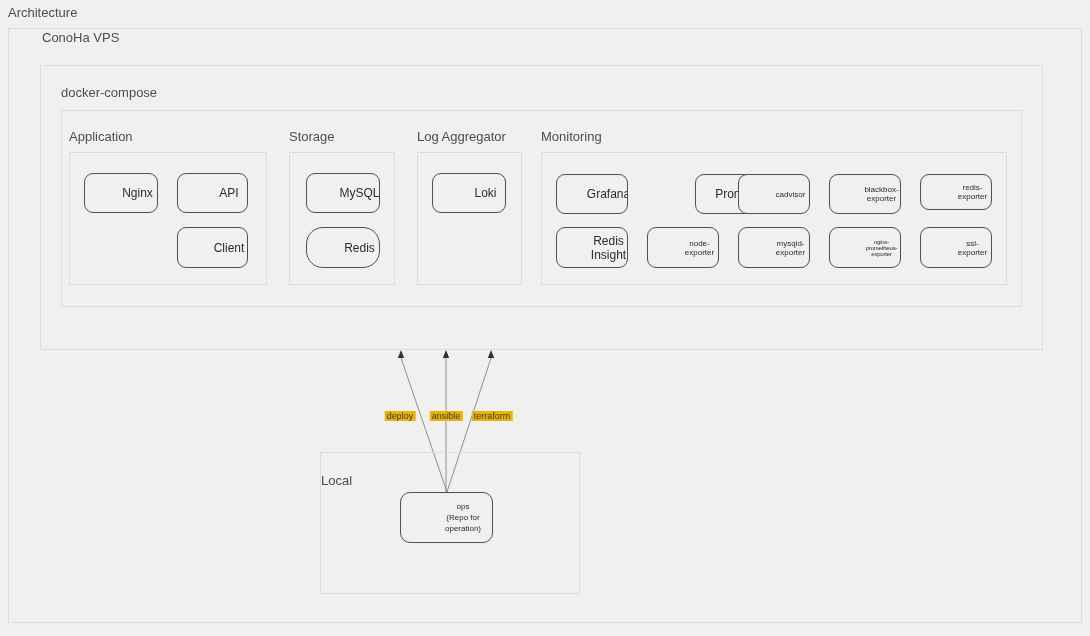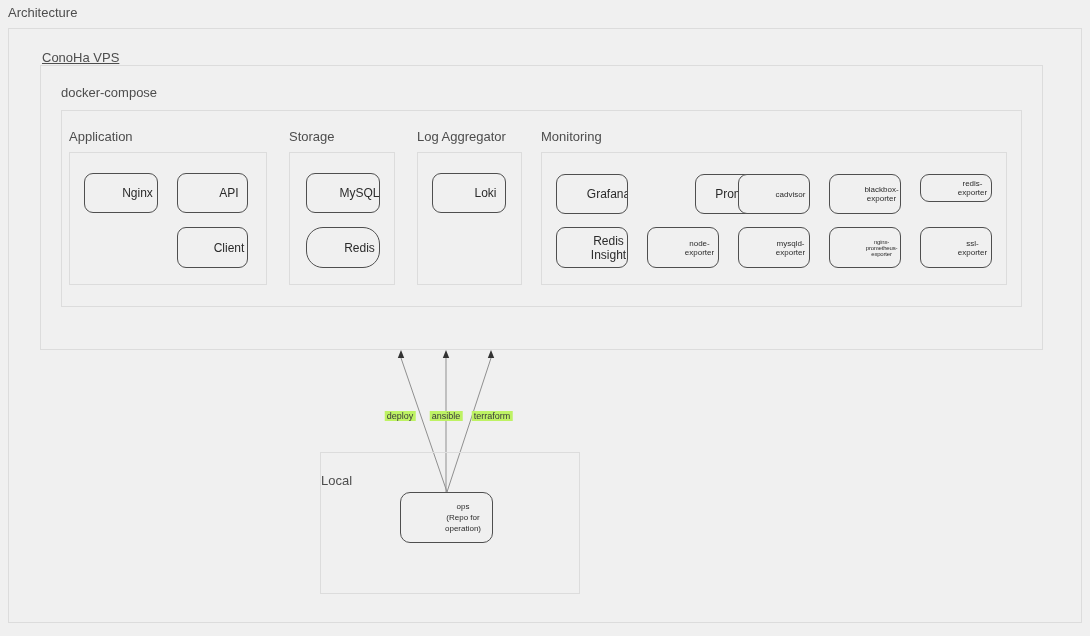--- a/index.html
+++ b/index.html
@@ -40,36 +40,36 @@
     padding-left:33px;
   }
   .node.sm{font-size:8px;}
   .node.xs{font-size:6px;letter-spacing:-0.2px;}
   .node.ops{flex-direction:column;font-size:8px;line-height:11px;border-radius:10px;}
   .arrowlabel{
     position:absolute;
     transform:translate(-50%,-50%);
     font-size:9px;
     color:#3a3a3a;
-    background:#bef264;
+    background:#eab308;
     padding:0 2px;
     white-space:nowrap;
   }
   svg.overlay{position:absolute;left:0;top:0;pointer-events:none;}
 </style>
 </head>
 <body>
 
 <div class="page">
 
   <div class="grouplabel" style="left:8px;top:6px;">Architecture</div>
 
   <div class="frame" style="left:8px;top:28px;width:1074px;height:595px;"></div>
 
-  <div class="grouplabel" style="left:42px;top:51px;text-decoration:underline;">ConoHa VPS</div>
+  <div class="grouplabel" style="left:42px;top:31px;">ConoHa VPS</div>
   <div class="frame" style="left:40px;top:65px;width:1003px;height:285px;"></div>
 
   <div class="grouplabel" style="left:61px;top:86px;">docker-compose</div>
   <div class="frame" style="left:61px;top:110px;width:961px;height:197px;"></div>
 
   <div class="grouplabel" style="left:69px;top:130px;">Application</div>
   <div class="frame" style="left:69px;top:152px;width:198px;height:133px;"></div>
   <div class="node" style="left:84px;top:173px;width:74px;height:40px;">Nginx</div>
   <div class="node" style="left:177px;top:173px;width:71px;height:40px;">API</div>
   <div class="node" style="left:177px;top:227px;width:71px;height:41px;">Client</div>
@@ -83,21 +83,21 @@
   <div class="frame" style="left:417px;top:152px;width:105px;height:133px;"></div>
   <div class="node" style="left:432px;top:173px;width:74px;height:40px;">Loki</div>
 
   <div class="grouplabel" style="left:541px;top:130px;">Monitoring</div>
   <div class="frame" style="left:541px;top:152px;width:466px;height:133px;"></div>
 
   <div class="node" style="left:556px;top:174px;width:72px;height:40px;">Grafana</div>
   <div class="node" style="left:647px;top:174px;width:72px;height:40px;margin-left:48px;">Prometheus</div>
   <div class="node sm" style="left:738px;top:174px;width:72px;height:40px;">cadvisor</div>
   <div class="node sm" style="left:829px;top:174px;width:72px;height:40px;">blackbox-exporter</div>
-  <div class="node sm" style="left:920px;top:174px;width:72px;height:28px;">redis-exporter</div>
+  <div class="node sm" style="left:920px;top:174px;width:72px;height:36px;">redis-exporter</div>
 
   <div class="node" style="left:556px;top:227px;width:72px;height:41px;">Redis Insight</div>
   <div class="node sm" style="left:647px;top:227px;width:72px;height:41px;">node-exporter</div>
   <div class="node sm" style="left:738px;top:227px;width:72px;height:41px;">mysqld-exporter</div>
   <div class="node xs" style="left:829px;top:227px;width:72px;height:41px;">nginx-prometheus-exporter</div>
   <div class="node sm" style="left:920px;top:227px;width:72px;height:41px;">ssl-exporter</div>
 
   <svg class="overlay" width="1090" height="636" viewBox="0 0 1090 636">
     <line x1="447" y1="492" x2="401" y2="358" stroke="#8f8f8f" stroke-width="1"></line>
     <line x1="446" y1="492" x2="446" y2="358" stroke="#8f8f8f" stroke-width="1"></line>

